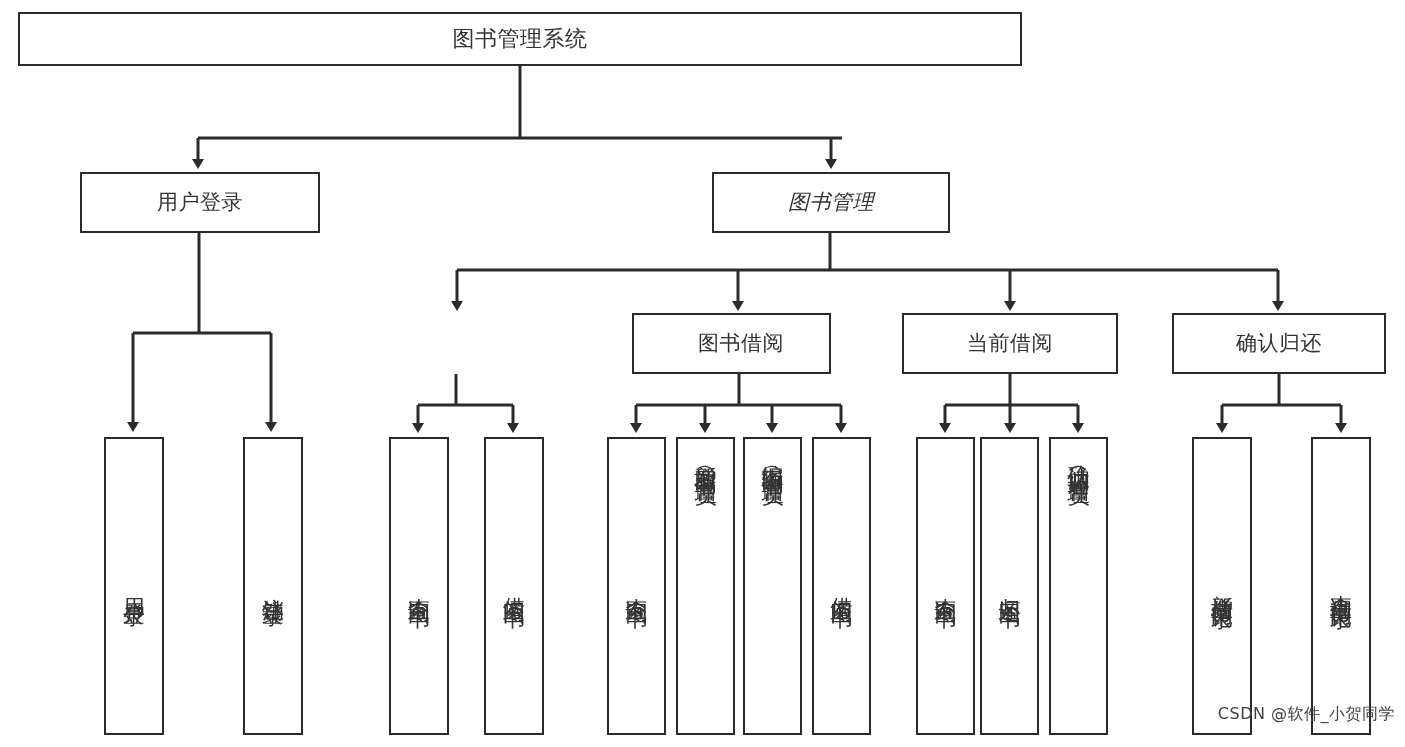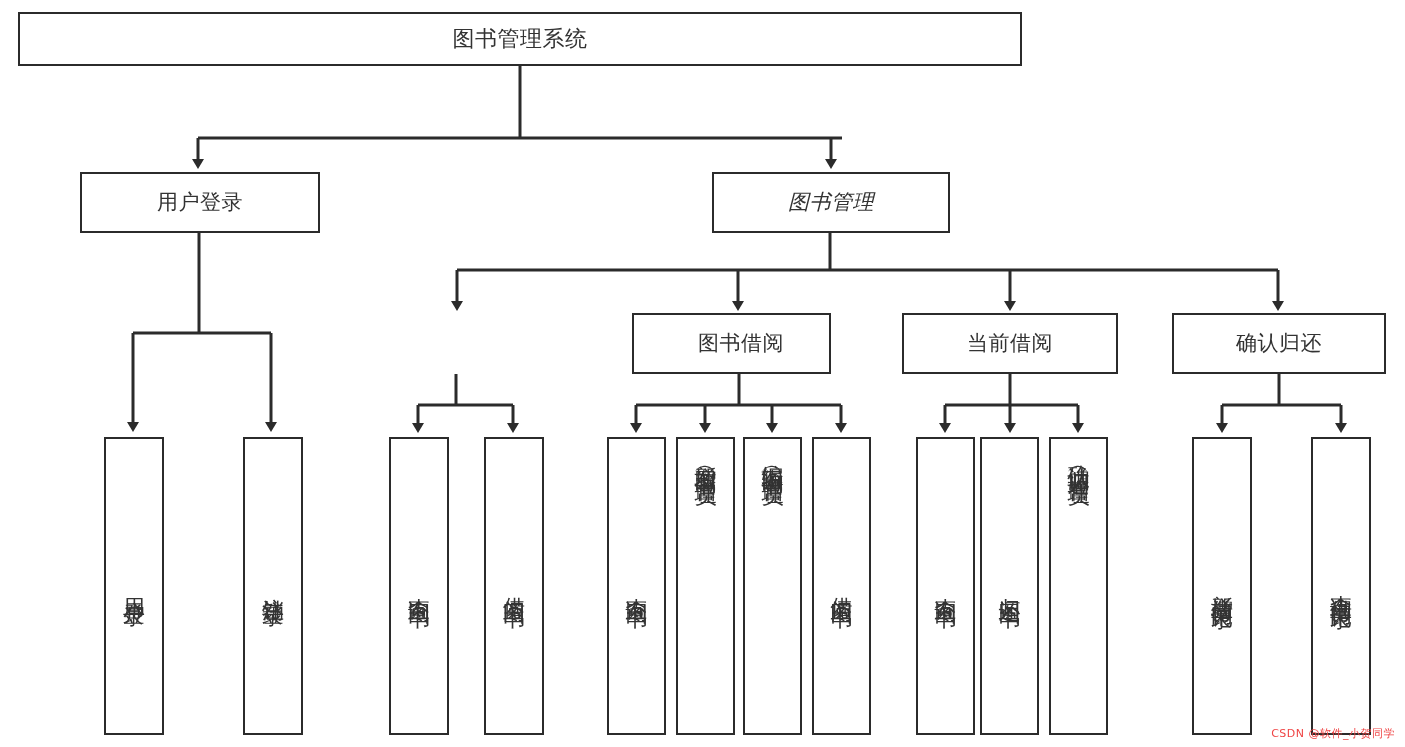--- a/index.html
+++ b/index.html
@@ -56,23 +56,23 @@
     line-height: 1;
     color: #333333;
   }
   .leaf.centered {
     align-items: center;
     padding-top: 0;
   }
   .watermark {
     position: absolute;
     right: 10px;
-    bottom: 6px;
-    color: #ef4444;
-    font-size: 11px;
+    bottom: 22px;
+    color: #404040;
+    font-size: 16px;
     white-space: nowrap;
     z-index: 3;
     letter-spacing: 0.5px;
   }
 </style>
 </head>
 <body>
 
 <div id="canvas">
 

